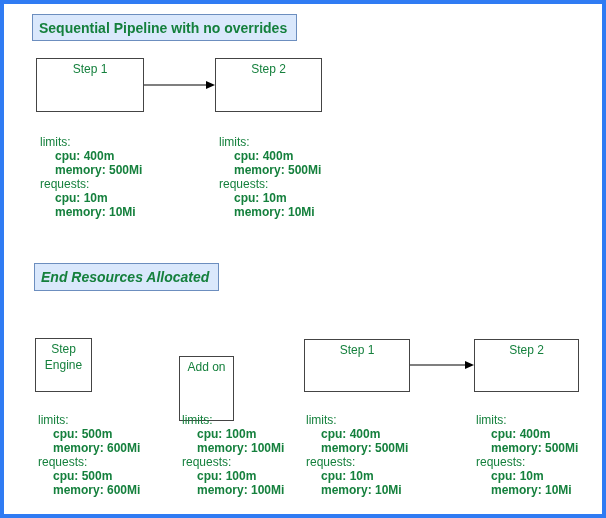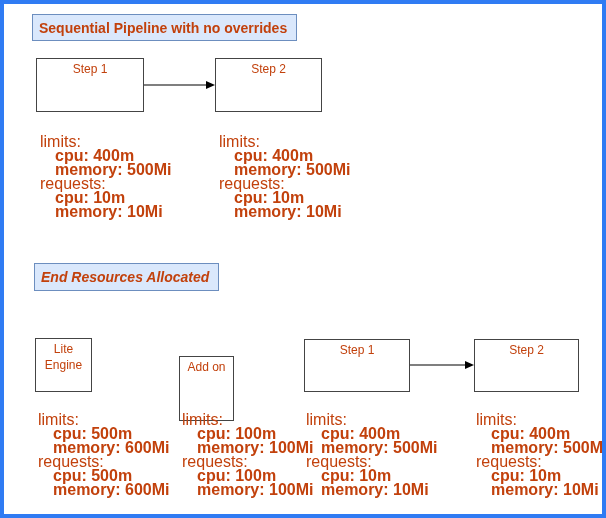--- a/index.html
+++ b/index.html
@@ -4,21 +4,21 @@
 <style>
   html, body { margin: 0; padding: 0; background: #ffffff; }
   .canvas {
     position: relative;
     width: 606px;
     height: 518px;
     box-sizing: border-box;
     border: 4px solid #2f7bf3;
     background: #ffffff;
     font-family: "Liberation Sans", sans-serif;
-    color: #c2410c;
+    color: #15803d;
     overflow: hidden;
   }
   .title-box {
     position: absolute;
     box-sizing: border-box;
     background: #dae8fc;
     border: 1px solid #6c8ebf;
     display: flex;
     align-items: center;
     padding-left: 6px;
@@ -50,21 +50,21 @@
     position: absolute;
     right: 0; top: 50%;
     transform: translateY(-50%);
     width: 0; height: 0;
     border-left: 9px solid #000000;
     border-top: 4.5px solid transparent;
     border-bottom: 4.5px solid transparent;
   }
   .res {
     position: absolute;
-    font-size: 16px;
+    font-size: 12px;
     line-height: 14px;
     white-space: nowrap;
   }
   .res .ind { padding-left: 15px; font-weight: bold; }
 </style>
 </head>
 <body>
 
 <div class="canvas">
 
@@ -101,21 +101,21 @@
     <div>requests:</div>
     <div class="ind">cpu: 10m</div>
     <div class="ind">memory: 10Mi</div>
   </div>
 
   <div class="title-box" style="left:30px; top:259px; width:185px; height:28px;font-style:italic;">
     <span>End Resources Allocated</span>
   </div>
 
   <div class="node" style="left:31px; top:334px; width:57px; height:54px;">
-    <span>Lite Engine</span>
+    <span>Step Engine</span>
   </div>
 
   <div class="node" style="left:175px; top:352px; width:55px; height:65px;">
     <span>Add on</span>
   </div>
 
   <div class="node" style="left:300px; top:335px; width:106px; height:53px;">
     <span>Step 1</span>
   </div>
 

